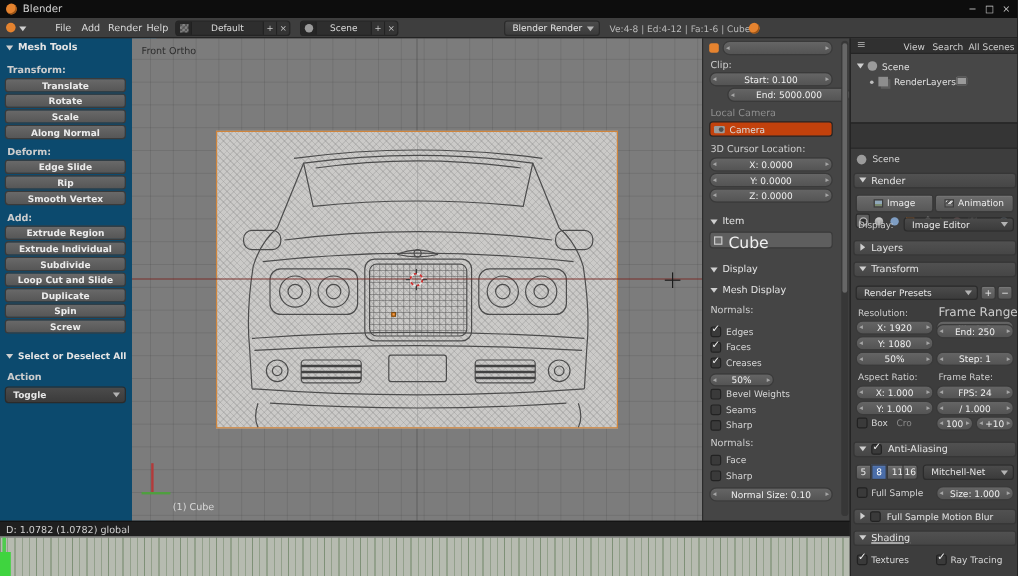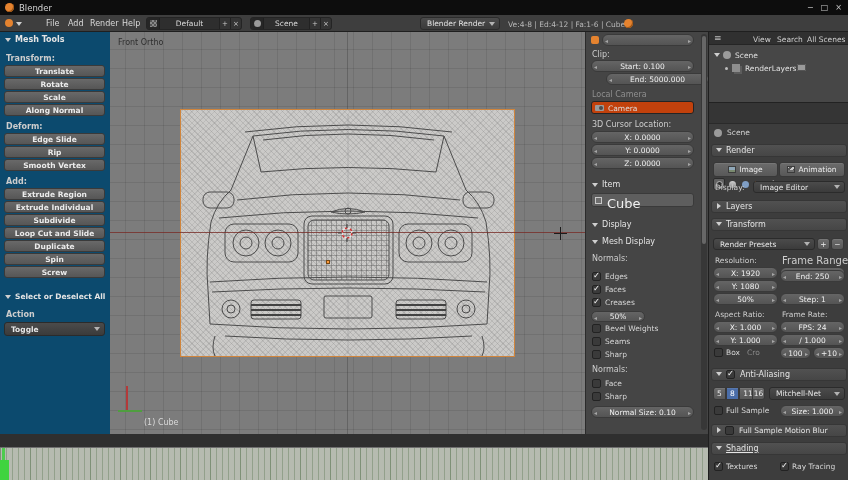--- a/index.html
+++ b/index.html
@@ -399,20 +399,23 @@
     <div class="pph" style="top:410px;"></div>
     <span class="tri-d" style="left:7px;top:414px;"></span>
     <span class="ph" style="left:17px;top:411.5px;text-decoration:underline;">Shading</span>
 
     <span class="cb on" style="left:5px;top:430px;"></span>
     <span class="cblabel" style="left:17px;top:430px;">Textures</span>
     <span class="cb on" style="left:71px;top:430px;"></span>
     <span class="cblabel" style="left:83px;top:430px;">Ray Tracing</span>
   </div>
 
+  <div class="abs" style="left:0;top:434px;width:708px;height:13px;background:#1f1f1f;border-top:1px solid #141414;">
+    <span class="abs" style="left:5px;top:2px;font-size:8px;color:#d2d2d2;white-space:nowrap;">D: 1.0782 (1.0782) global</span>
+  </div>
 
   <div class="abs" style="left:0;top:447px;width:708px;height:33px;background:#b6bbb0;border-top:1px solid #6f6f6f;
               background-image:repeating-linear-gradient(90deg,rgba(80,110,70,.35) 0 1px,transparent 1px 6px),repeating-linear-gradient(90deg,rgba(60,95,55,.25) 0 1px,transparent 1px 30px);">
     <div class="abs" style="left:2px;top:0;width:3px;height:33px;background:#4ecb4e;"></div>
     <div class="abs" style="left:0;top:12px;width:9px;height:21px;background:#3fd43f;"></div>
   </div>
 
 </div>
 
 </body></html>

